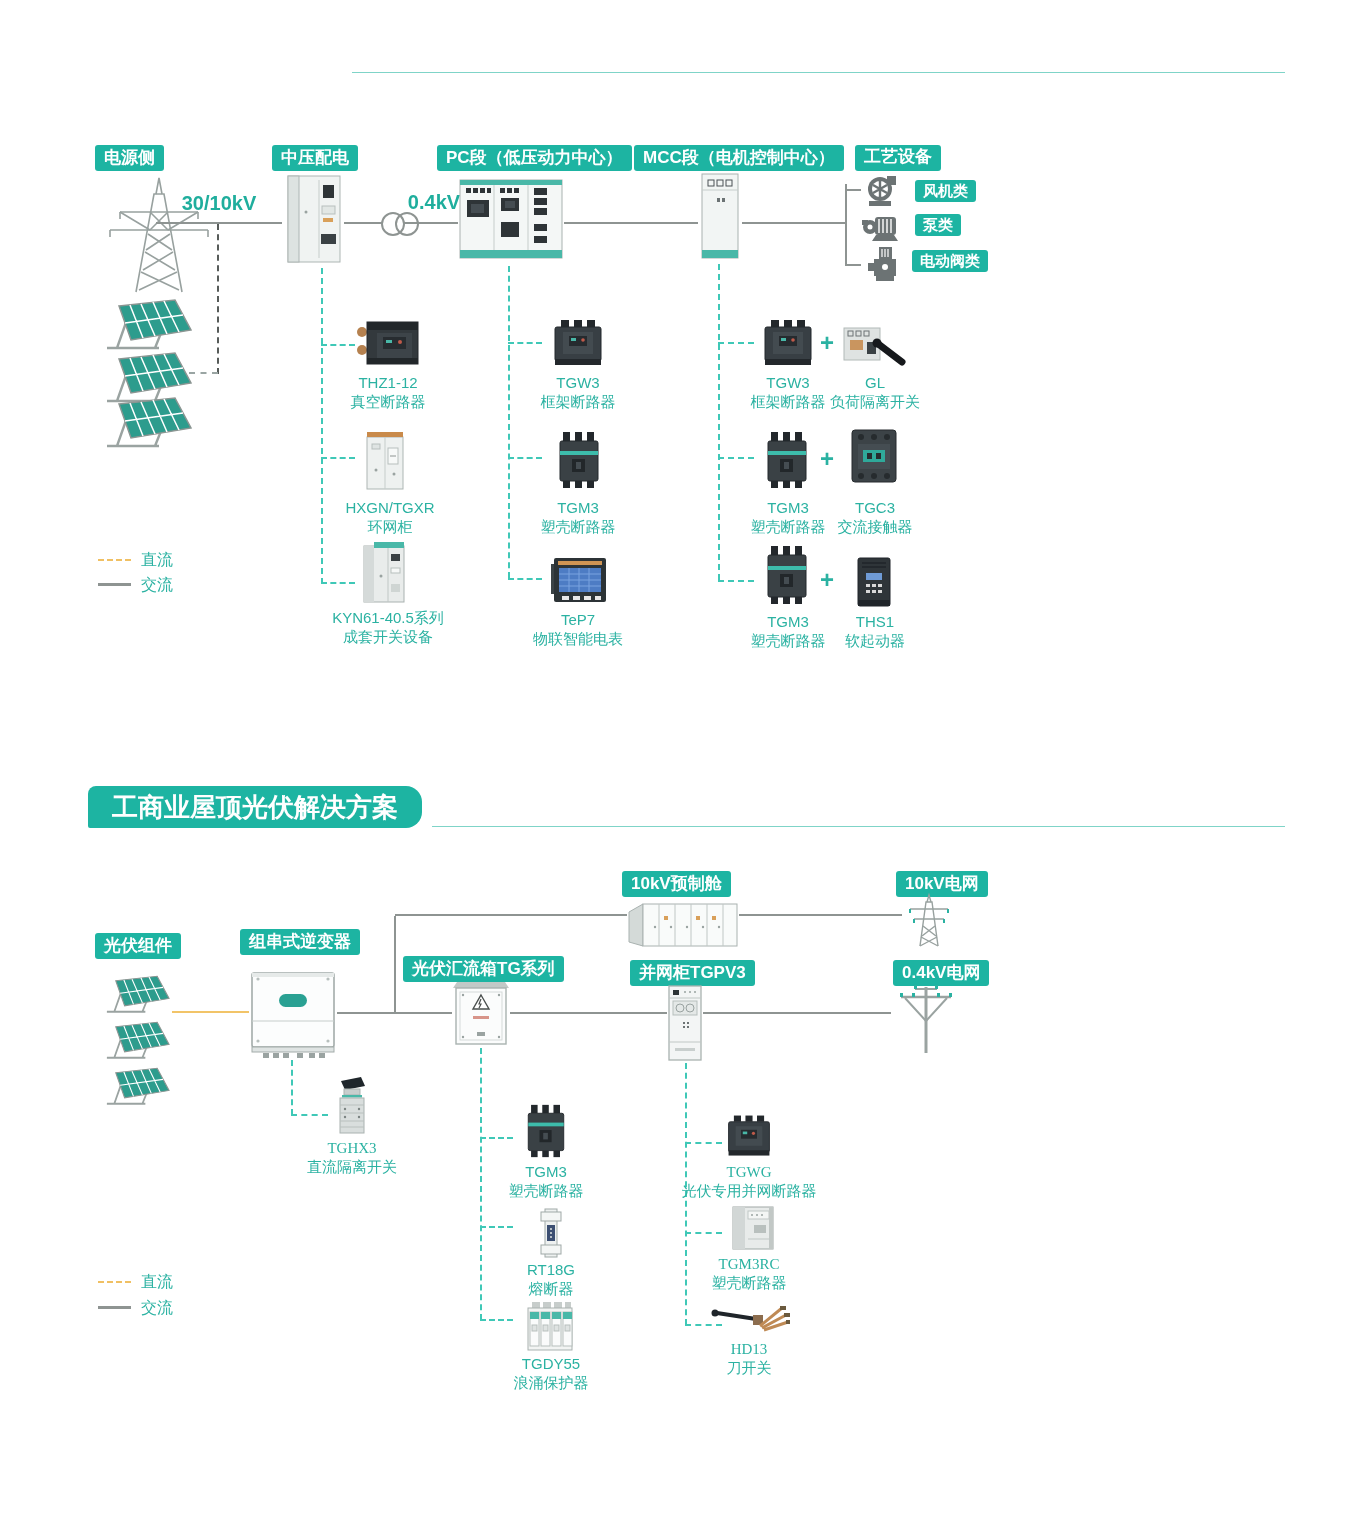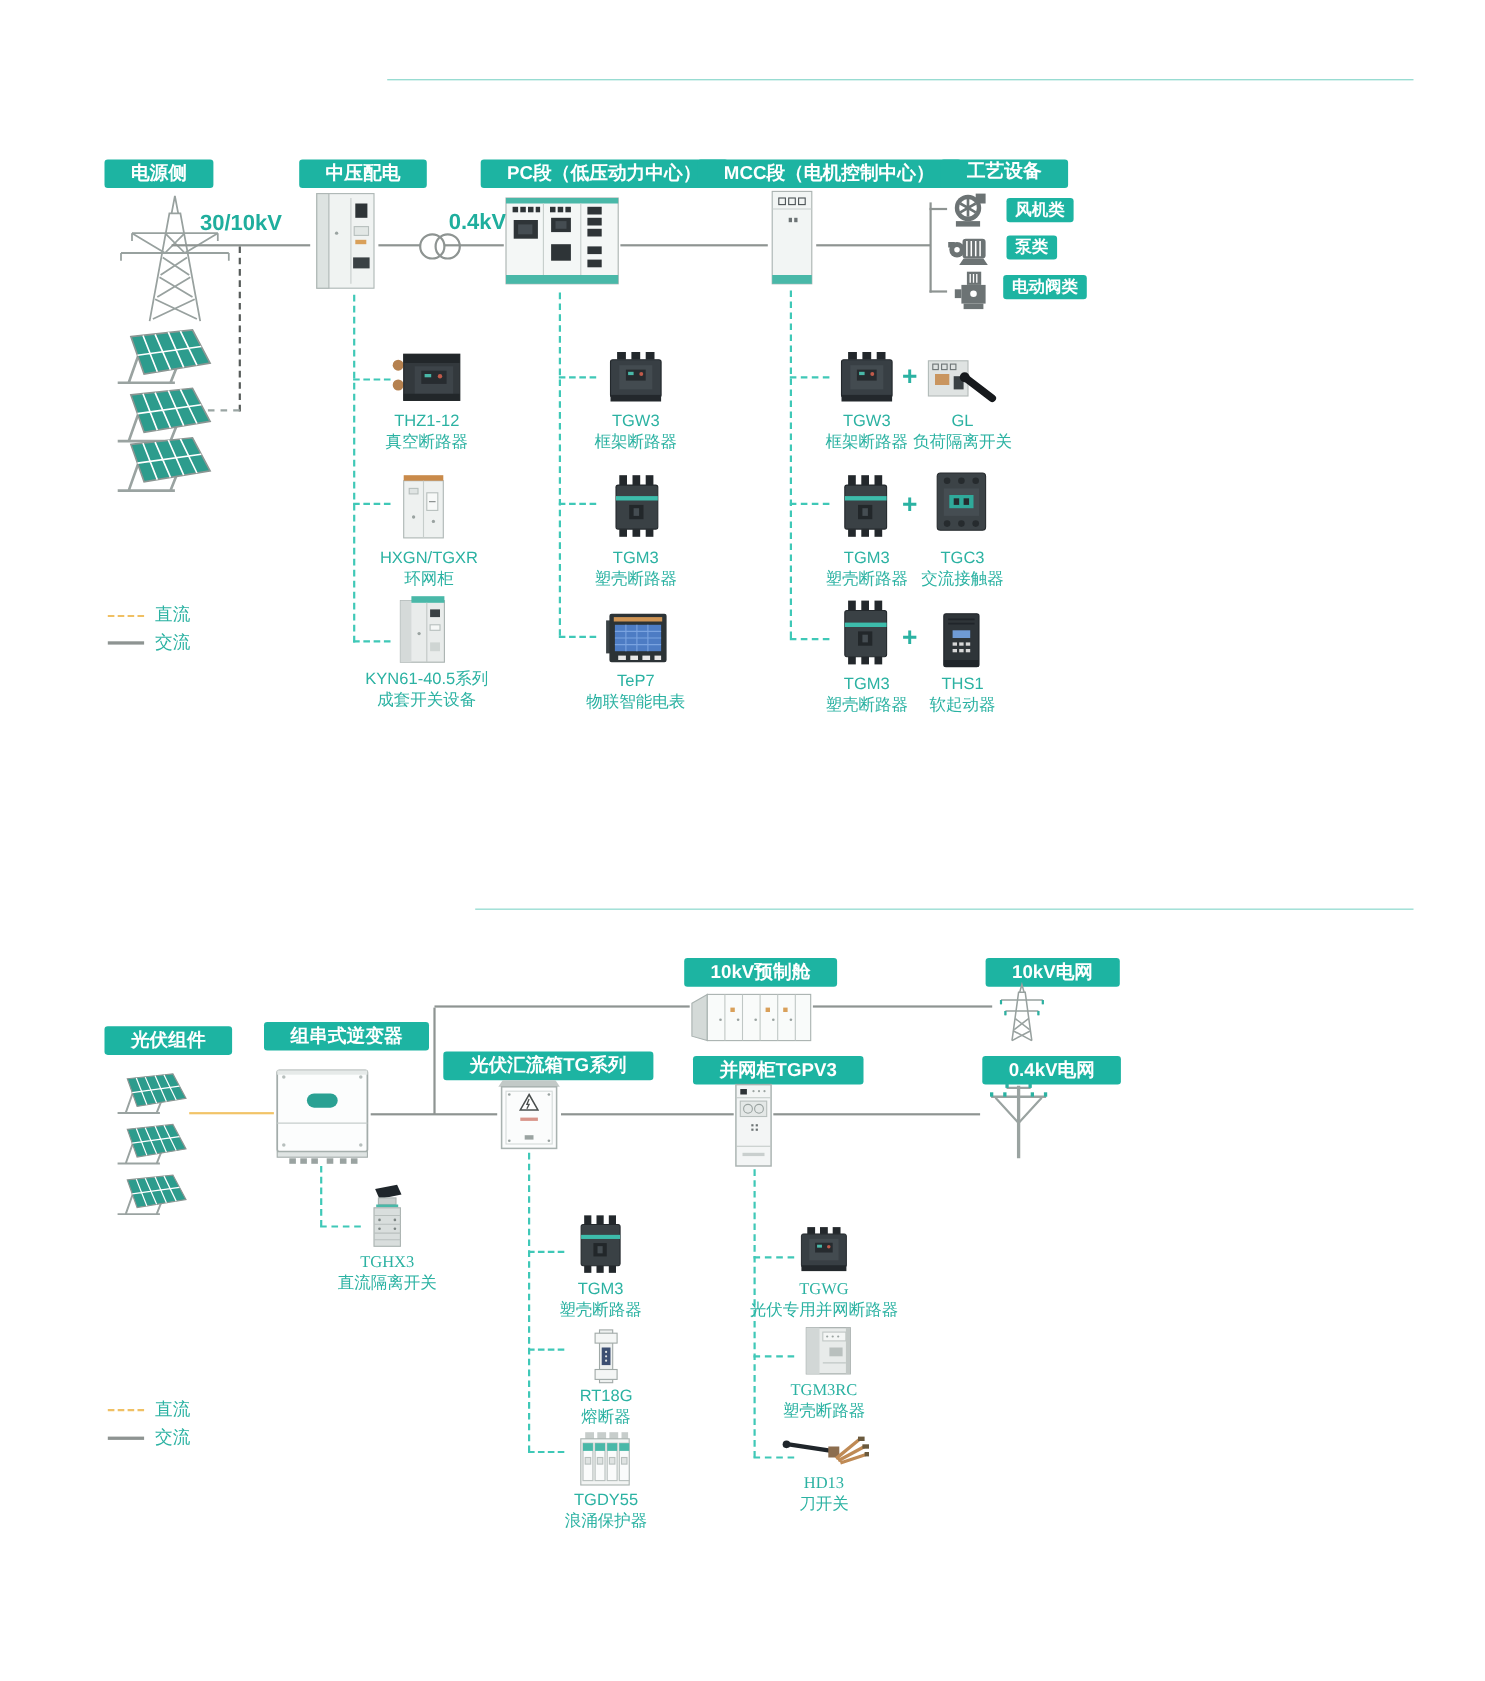--- a/index.html
+++ b/index.html
@@ -3,21 +3,21 @@
 <meta charset="utf-8">
 <style>
   html,body{margin:0;padding:0;background:#fff;}
   #canvas{position:relative;width:1350px;height:1528px;background:#ffffff;overflow:hidden;
           font-family:"Liberation Sans",sans-serif;}
   .abs{position:absolute;}
   .title-badge{position:absolute;background:#1db4a2;color:#fff;font-size:26px;font-weight:700;
                line-height:42px;height:42px;padding:0 24px;border-radius:8px 16px 16px 2px;white-space:nowrap;}
   .title-line{position:absolute;height:0;border-top:1.5px solid #7fd4c8;}
   .badge{position:absolute;background:#1db4a2;color:#fff;font-weight:700;font-size:17px;
-         line-height:26px;height:26px;padding:0 24px;border-radius:3px;white-space:nowrap;}
+         line-height:26px;height:26px;padding:0 9px;border-radius:3px;white-space:nowrap;}
   .type-badge{font-size:15px;line-height:22px;height:22px;padding:0 8px;}
   .vlabel{position:absolute;color:#1fae9d;font-weight:700;font-size:20px;text-align:center;}
   .hline{position:absolute;height:0;border-top:2px solid #8e9492;}
   .vline{position:absolute;width:0;border-left:2px solid #8e9492;}
   .tdash-v{position:absolute;width:0;border-left:2px dashed #3fc8b7;}
   .tdash-h{position:absolute;height:0;border-top:2px dashed #3fc8b7;}
   .kdash-v{position:absolute;width:0;border-left:2px dashed #565b59;}
   .gdash-h{position:absolute;height:0;border-top:2px dashed #9aa5a3;}
   .dcline{position:absolute;height:0;border-top:2px dashed #f0c063;}
   .dcline-solid{position:absolute;height:0;border-top:2.5px solid #f2c468;}
@@ -463,20 +463,21 @@
   <div class="prod" style="left:815px;top:612px;width:120px;">
     <div class="m">THS1</div>
     <div>软起动器</div>
   </div>
 
   <div class="dcline" style="left:98px;top:559px;width:33px;"></div>
   <div class="legend-txt" style="left:141px;top:550px;">直流</div>
   <div class="acline" style="left:98px;top:583px;width:33px;"></div>
   <div class="legend-txt" style="left:141px;top:575px;">交流</div>
 
+  <div class="title-badge" style="left:88px;top:786px;">工商业屋顶光伏解决方案</div>
   <div class="title-line" style="left:432px;top:826px;width:853px;"></div>
 
   <div class="badge" style="left:622px;top:871px;">10kV预制舱</div>
   <div class="abs" style="left:627px;top:899px;">
     <svg width="112" height="50" viewBox="0 0 112 50">
       <polygon points="2,13 16,5 16,47 2,43" fill="#d4dad8" stroke="#a9b2b0"></polygon>
       <rect x="16" y="5" width="94" height="42" fill="#f9fbfa" stroke="#a9b2b0"></rect>
       <g stroke="#c0c7c5">
           <path d="M32,5 V47 M48,5 V47 M64,5 V47 M80,5 V47 M96,5 V47"></path>
         </g>

